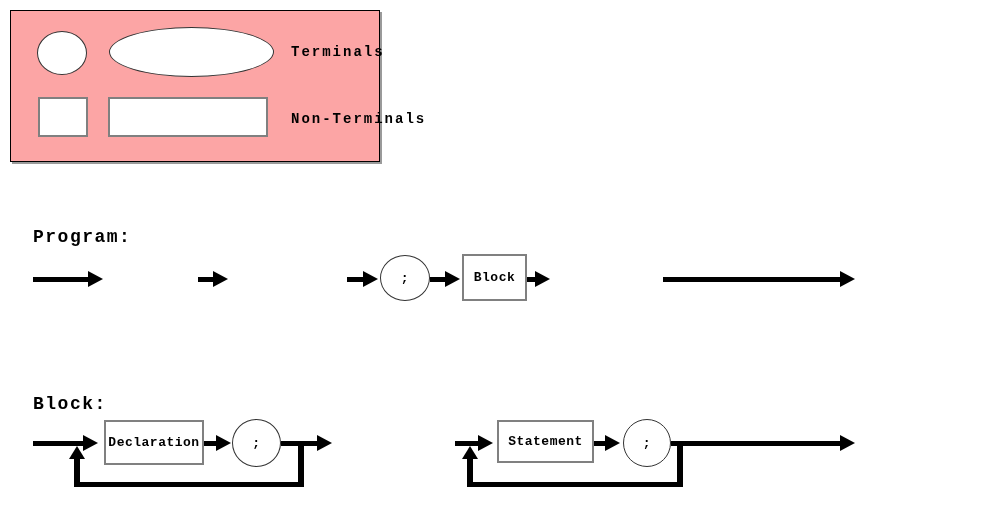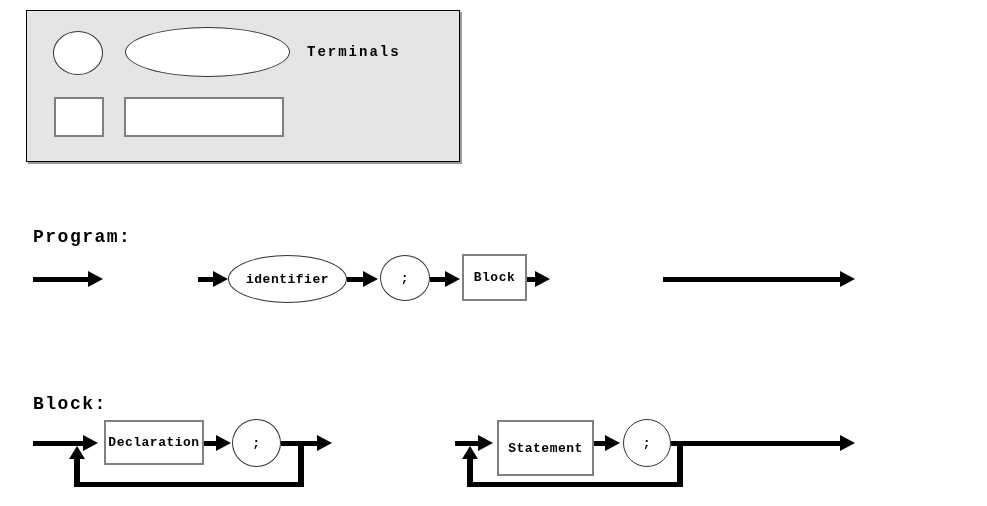--- a/index.html
+++ b/index.html
@@ -18,49 +18,47 @@
   
   .shape{display:flex;align-items:center;justify-content:center;background:#fff;
          font-weight:bold;font-size:13px;letter-spacing:0.5px;white-space:nowrap;}
   .ell{border:1.5px solid #333;border-radius:50%;}
   .cir{border:1.5px solid #333;border-radius:50%;}
   .rct{border:2px solid #808080;}
   
   .lbl{font-weight:bold;font-size:18px;letter-spacing:1.5px;white-space:nowrap;}
   .legend-lbl{font-size:14px;letter-spacing:2px;}
   
-  #legend-box{position:absolute;left:26px;top:10px;width:434px;height:152px;
-              border:1px solid #000;box-shadow:2px 2px 0 #9a9a9a;box-sizing:border-box;background:#e5e5e5;}
+  #legend-box{position:absolute;left:10px;top:10px;width:370px;height:152px;
+              border:1px solid #000;box-shadow:2px 2px 0 #9a9a9a;box-sizing:border-box;background:#fca5a5;}
 </style>
 </head>
 <body>
 
 <div id="stage">
 
   <div id="legend-box">
     <div class="shape ell" style="left: 26px; top: 20px; width: 50px; height: 44px; border-color: rgb(51, 51, 51);"></div>
     <div class="shape ell" style="left: 98px; top: 16px; width: 165px; height: 50px; border-color: rgb(51, 51, 51);"></div>
     <div class="lbl legend-lbl" style="left:280px;top:33px;">Terminals</div>
 
     <div class="shape rct" style="left: 27px; top: 86px; width: 50px; height: 40px; border-color: rgb(128, 128, 128);"></div>
     <div class="shape rct" style="left: 97px; top: 86px; width: 160px; height: 40px; border-color: rgb(128, 128, 128);"></div>
+    <div class="lbl legend-lbl" style="left:280px;top:100px;">Non-Terminals</div>
   </div>
 
   <div class="lbl" style="left:33px;top:227px;">Program:</div>
 
   <div class="hl" style="left: 33px; top: 277px; width: 55px; background: rgb(0, 0, 0);"></div>
   <div class="ar" style="left: 88px; top: 271px; border-left-color: rgb(0, 0, 0);"></div>
 
 
   <div class="hl" style="left: 198px; top: 277px; width: 15px; background: rgb(0, 0, 0);"></div>
   <div class="ar" style="left: 213px; top: 271px; border-left-color: rgb(0, 0, 0);"></div>
 
-  <div class="shape ell" style="left: 228px; top: 255px; width: 119px; height: 48px; border-color: rgb(51, 51, 51);">
-    <span>identifier</span>
-  </div>
 
   <div class="hl" style="left: 347px; top: 277px; width: 16px; background: rgb(0, 0, 0);"></div>
   <div class="ar" style="left: 363px; top: 271px; border-left-color: rgb(0, 0, 0);"></div>
 
   <div class="shape cir" style="left: 380px; top: 255px; width: 50px; height: 46px; border-color: rgb(51, 51, 51);">
     <span>;</span>
   </div>
 
   <div class="hl" style="left: 430px; top: 277px; width: 15px; background: rgb(0, 0, 0);"></div>
   <div class="ar" style="left: 445px; top: 271px; border-left-color: rgb(0, 0, 0);"></div>
@@ -102,21 +100,21 @@
 
 
   <div class="hl" style="left: 455px; top: 441px; width: 23px; background: rgb(0, 0, 0);"></div>
   <div class="ar" style="left: 478px; top: 435px; border-left-color: rgb(0, 0, 0);"></div>
 
   <div class="vl" style="left: 677px; top: 443px; height: 42px; background: rgb(0, 0, 0);"></div>
   <div class="hl" style="left: 467px; top: 482px; width: 216px; background: rgb(0, 0, 0);"></div>
   <div class="vl" style="left: 467px; top: 457px; height: 30px; background: rgb(0, 0, 0);"></div>
   <div class="au" style="left: 462px; top: 446px; border-bottom-color: rgb(0, 0, 0);"></div>
 
-  <div class="shape rct" style="left: 497px; top: 420px; width: 97px; height: 56px; border-color: rgb(128, 128, 128);">
+  <div class="shape rct" style="left: 497px; top: 420px; width: 97px; height: 43px; border-color: rgb(128, 128, 128);">
     <span>Statement</span>
   </div>
 
   <div class="hl" style="left: 594px; top: 441px; width: 11px; background: rgb(0, 0, 0);"></div>
   <div class="ar" style="left: 605px; top: 435px; border-left-color: rgb(0, 0, 0);"></div>
 
   <div class="shape cir" style="left: 623px; top: 419px; width: 48px; height: 48px; border-color: rgb(51, 51, 51);">
     <span>;</span>
   </div>
 

